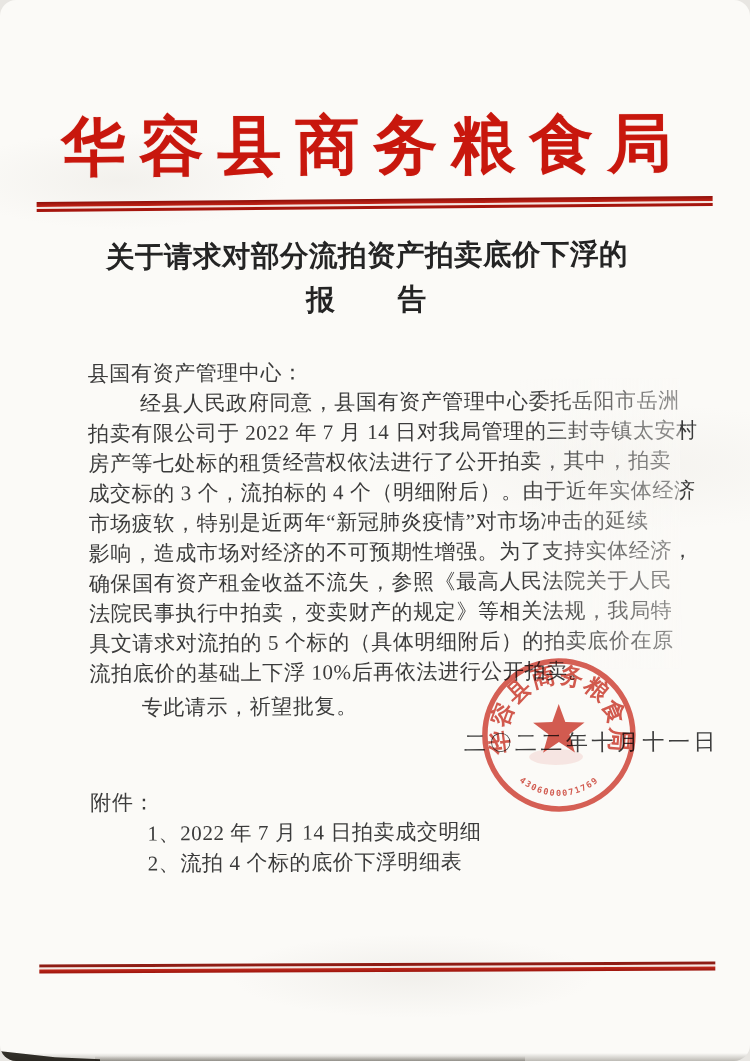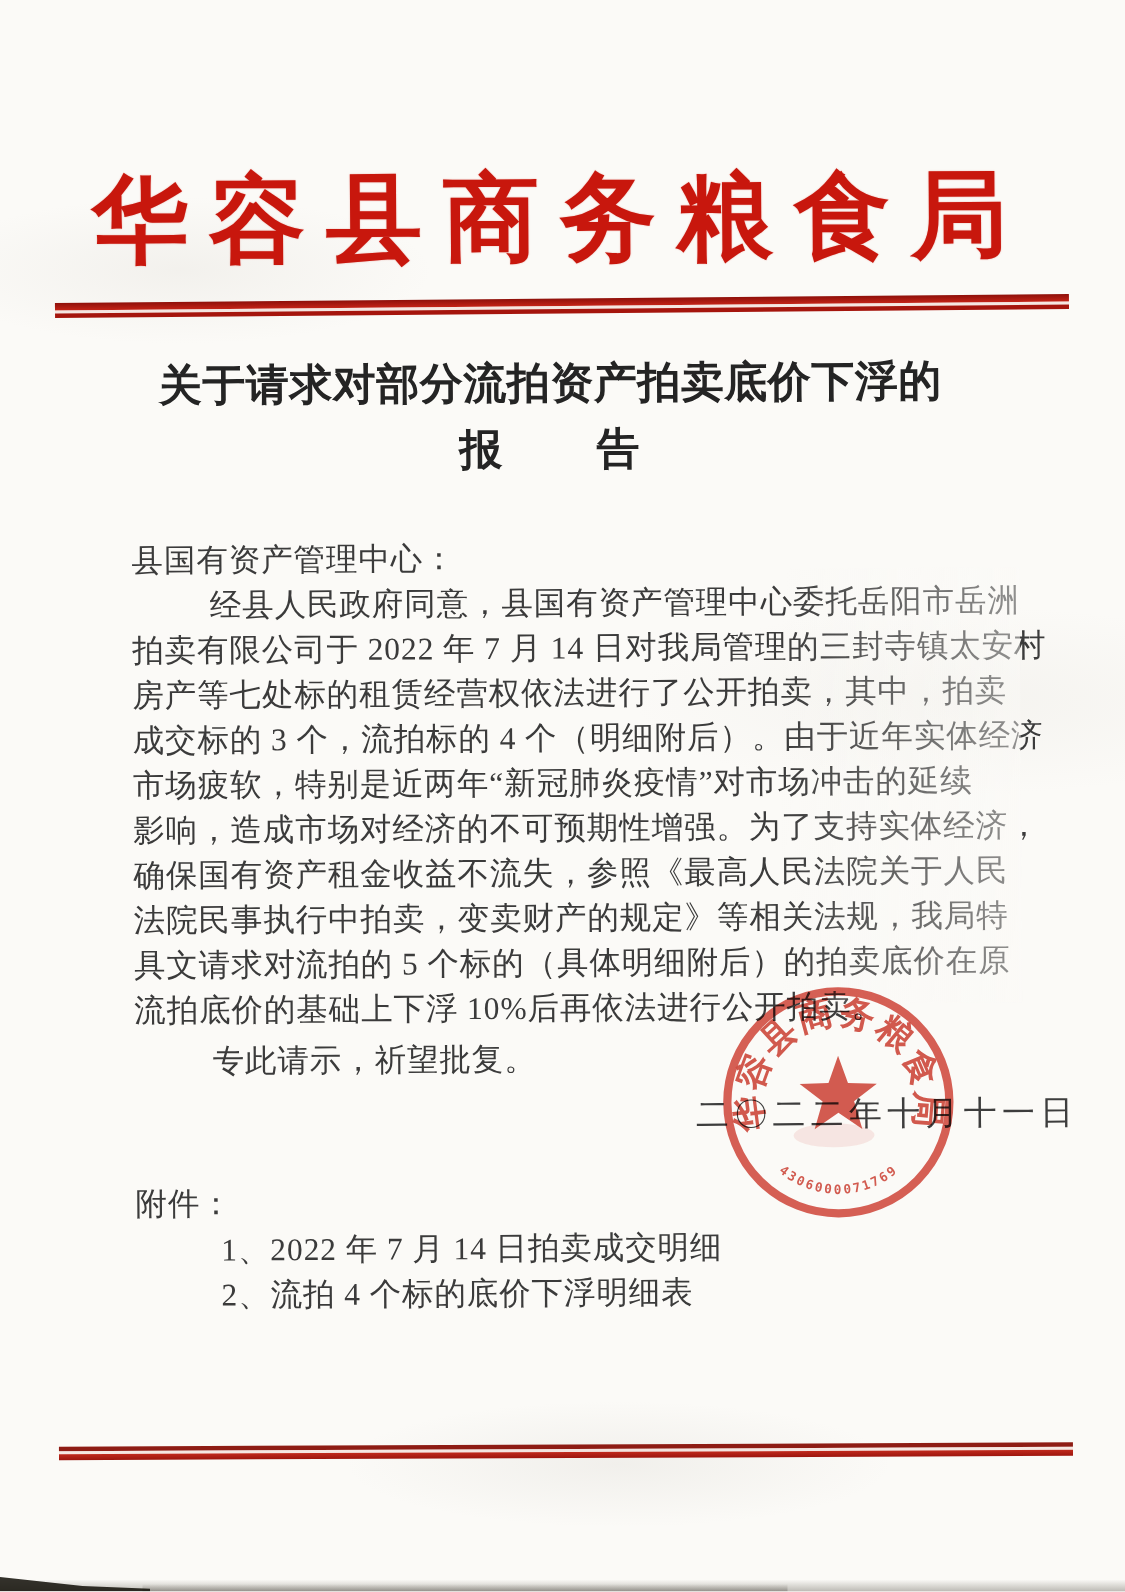--- a/index.html
+++ b/index.html
@@ -8,20 +8,21 @@
     width:750px;height:1061px;
     margin:0 auto;
     overflow:hidden;
     background:
       radial-gradient(ellipse 240px 70px at 16% 17%, rgba(198,193,183,.16), transparent 70%),
       radial-gradient(ellipse 320px 90px at 86% 44%, rgba(203,198,188,.13), transparent 70%),
       radial-gradient(ellipse 260px 60px at 55% 92%, rgba(180,175,165,.14), transparent 70%),
       #fbfaf7;
     font-family:"Liberation Serif","DejaVu Serif",serif;
     color:#333;
+    border-radius:16px;
   }
   .tilt{position:absolute;inset:0;transform:rotate(-0.35deg);transform-origin:50% 40%;}
   .letterhead{
     position:absolute;top:102px;left:0;right:0;
     text-align:center;
     font-size:64px;font-weight:bold;
     letter-spacing:14px;
     color:#c8170d;
     text-shadow:0 0 1px rgba(200,23,13,.4);
     white-space:nowrap;

